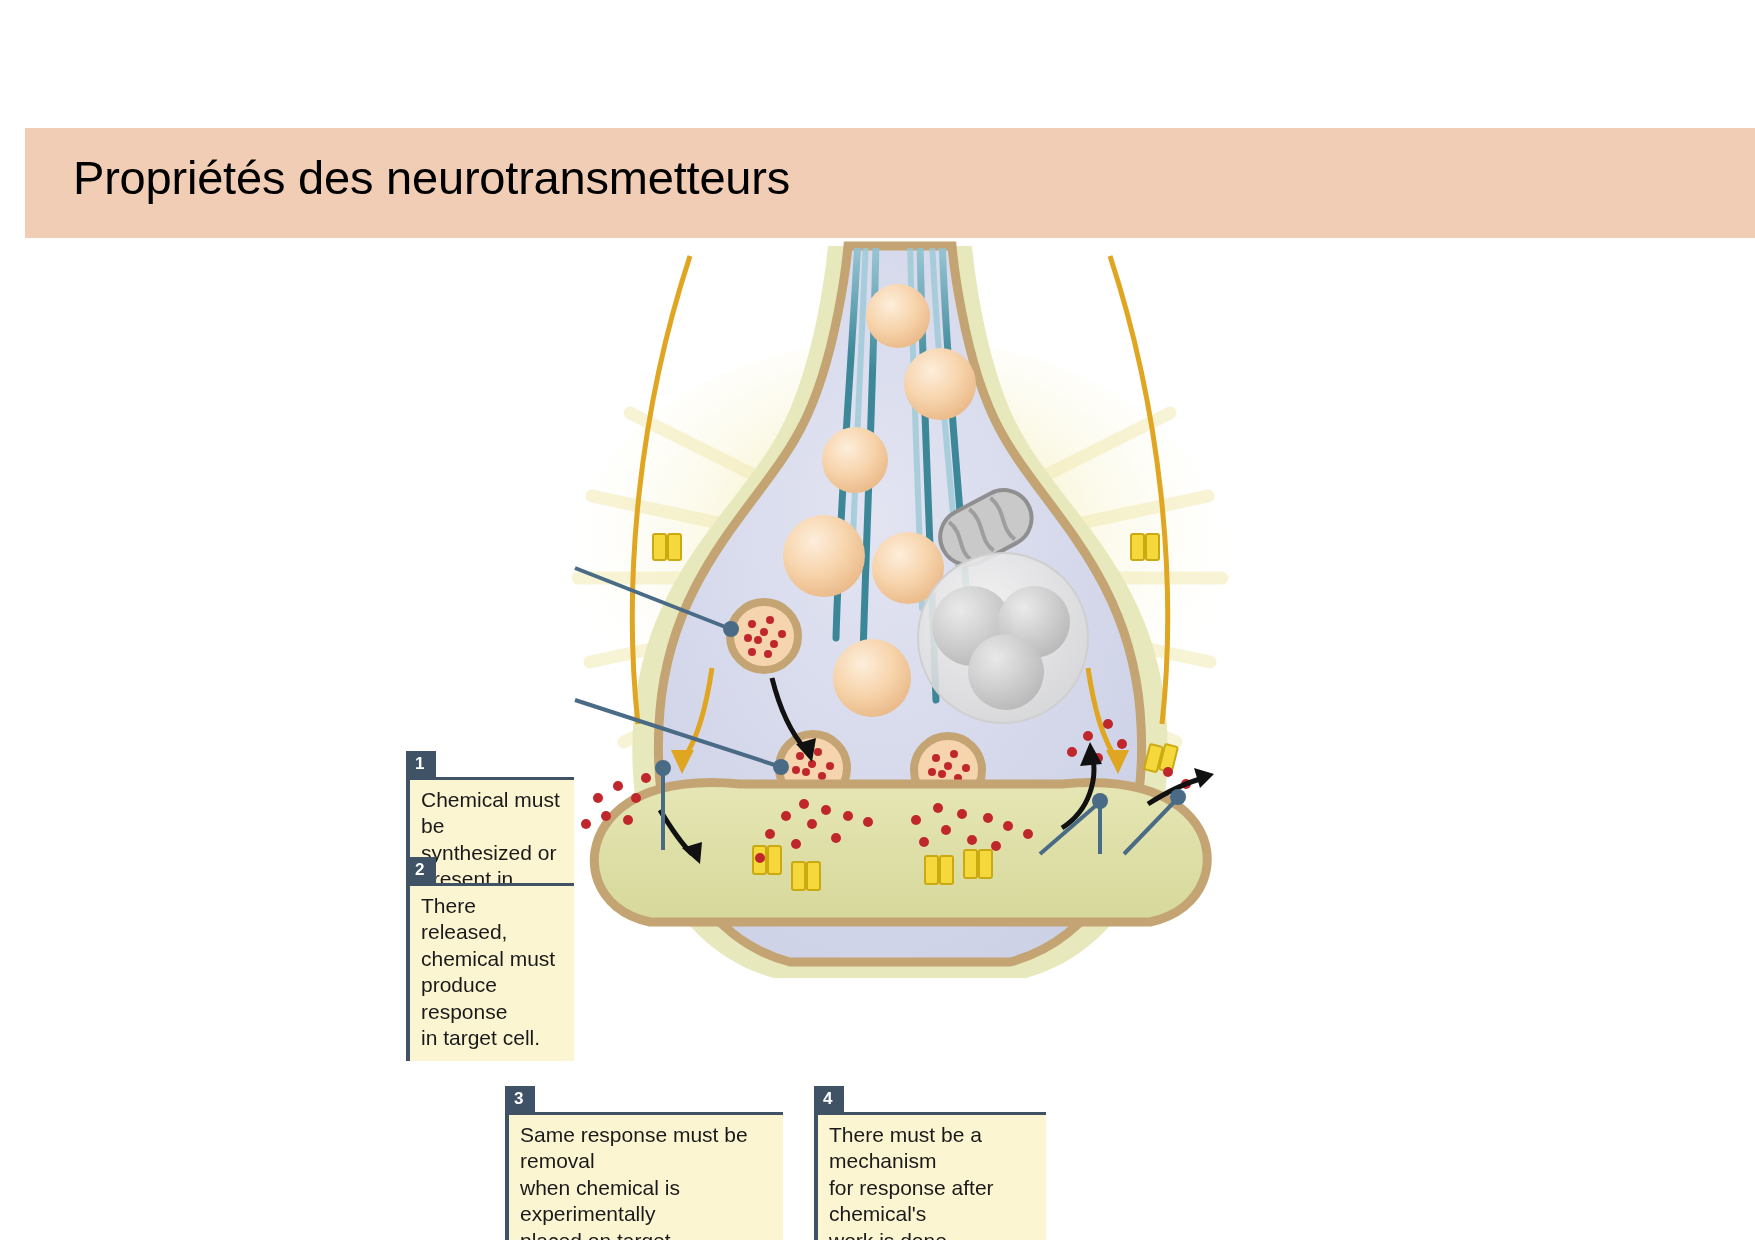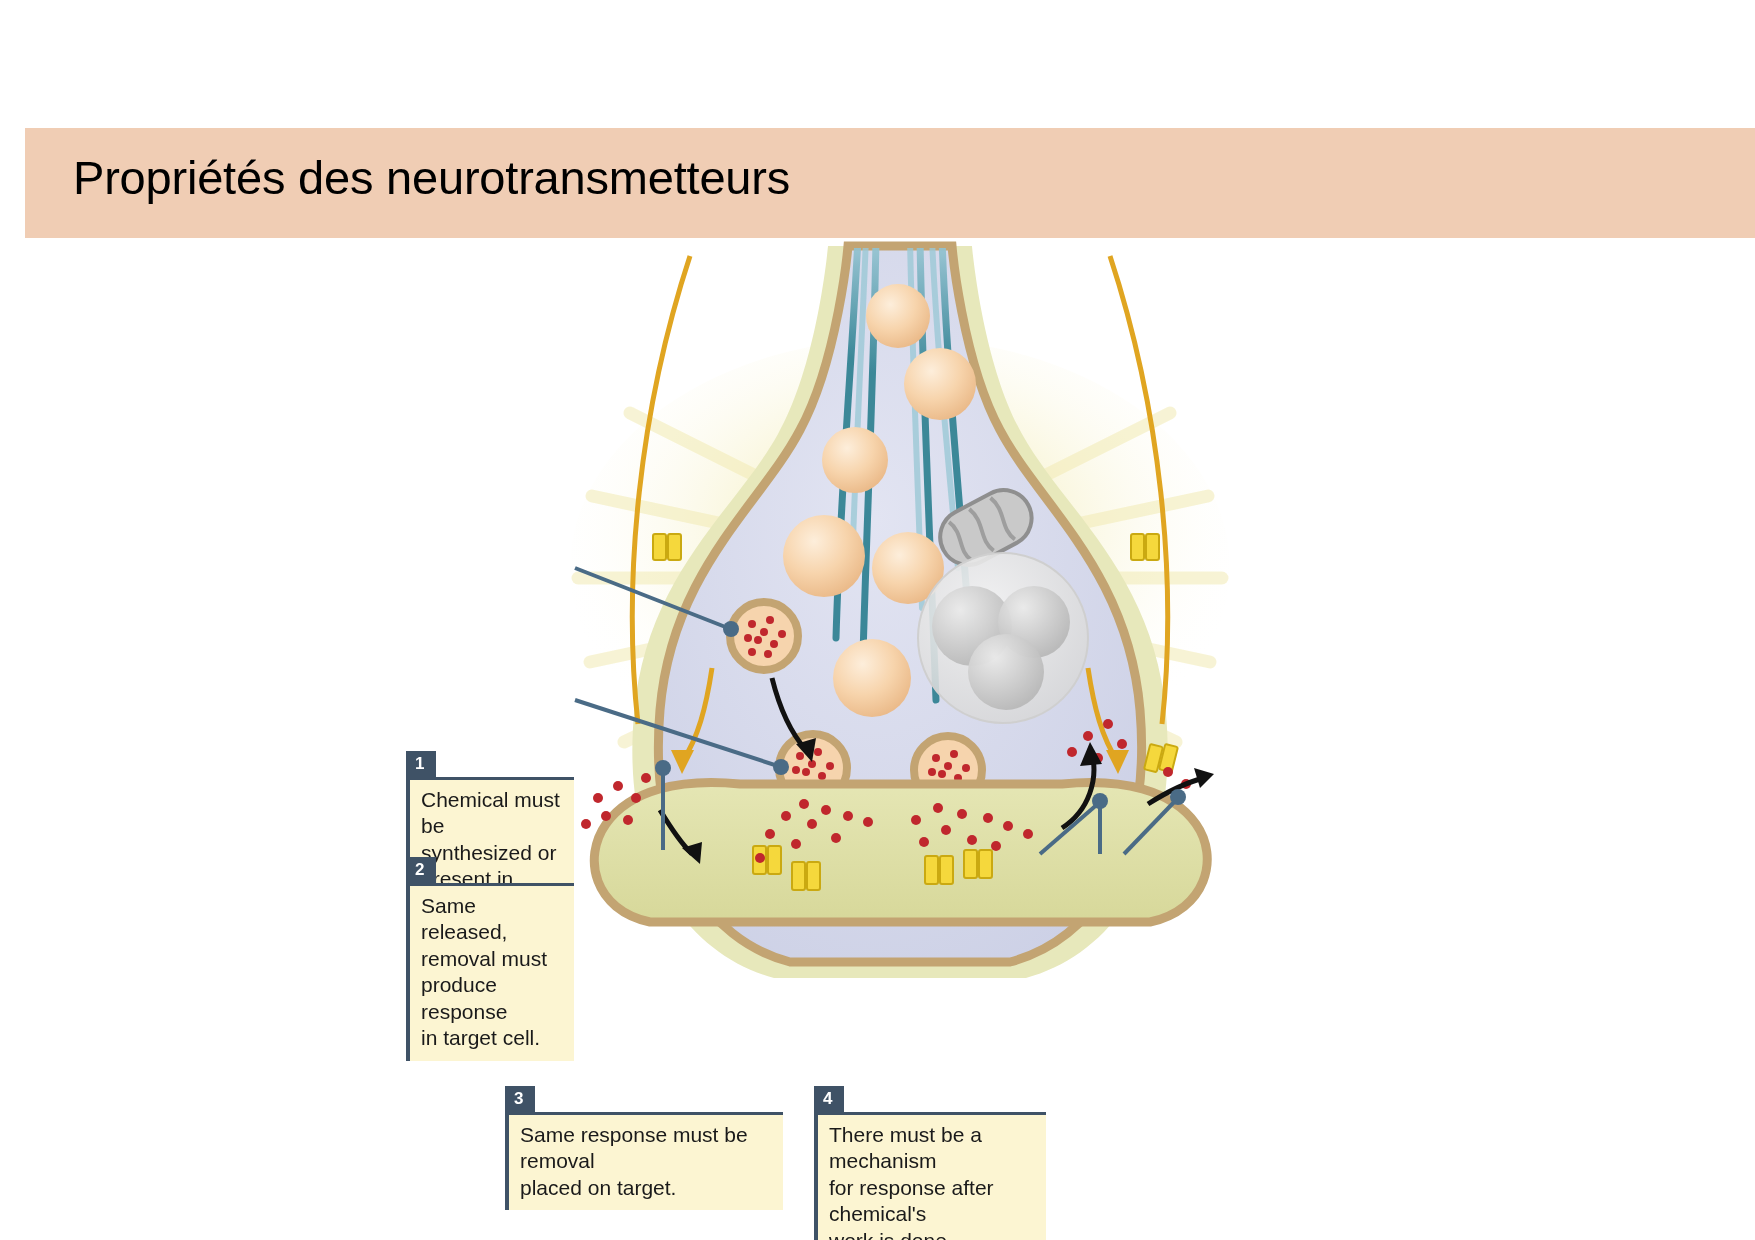--- a/index.html
+++ b/index.html
@@ -373,32 +373,33 @@
       <p>Chemical must be</p>
       <p>synthesized or</p>
       <p>present in neuron.</p>
     </div>
   </div>
 
   <div class="callout" id="callout-2">
     <div class="callout-tab">2</div>
     <div class="callout-bar"></div>
     <div class="callout-body">
-      <p>Same released,</p>
-      <p>removal must</p>
+      <p>There released,</p>
+      <p>chemical must</p>
       <p>produce response</p>
       <p>in target cell.</p>
     </div>
   </div>
 
   <div class="callout" id="callout-3">
     <div class="callout-tab">3</div>
     <div class="callout-bar"></div>
     <div class="callout-body">
       <p>Same response must be removal</p>
+      <p>when chemical is experimentally</p>
       <p>placed on target.</p>
     </div>
   </div>
 
   <div class="callout" id="callout-4">
     <div class="callout-tab">4</div>
     <div class="callout-bar"></div>
     <div class="callout-body">
       <p>There must be a mechanism</p>
       <p>for response after chemical's</p>

